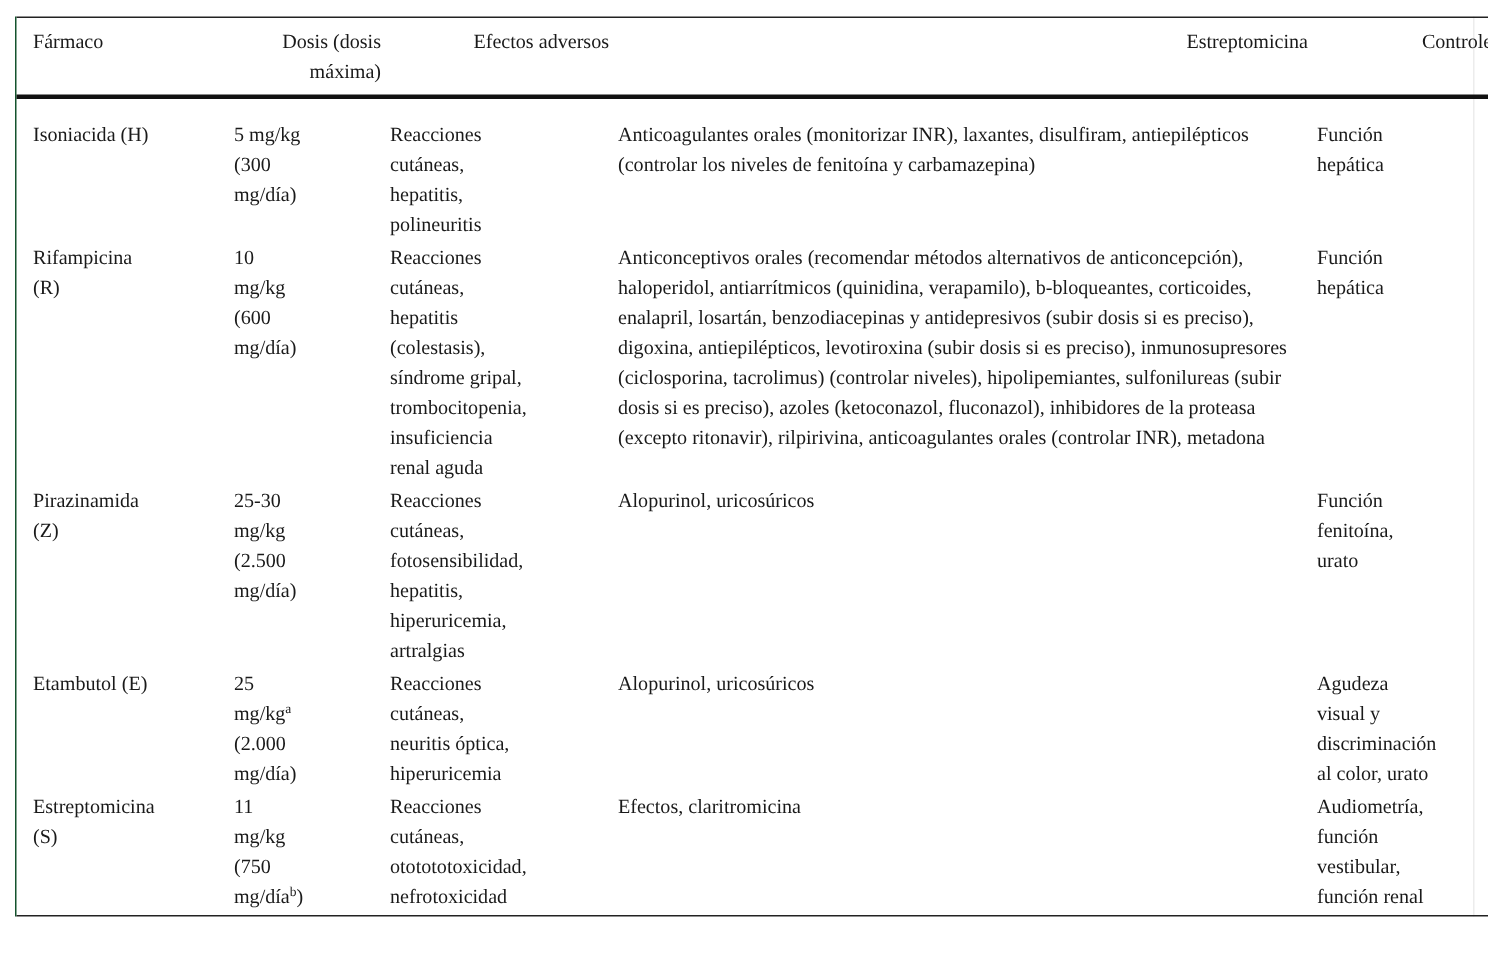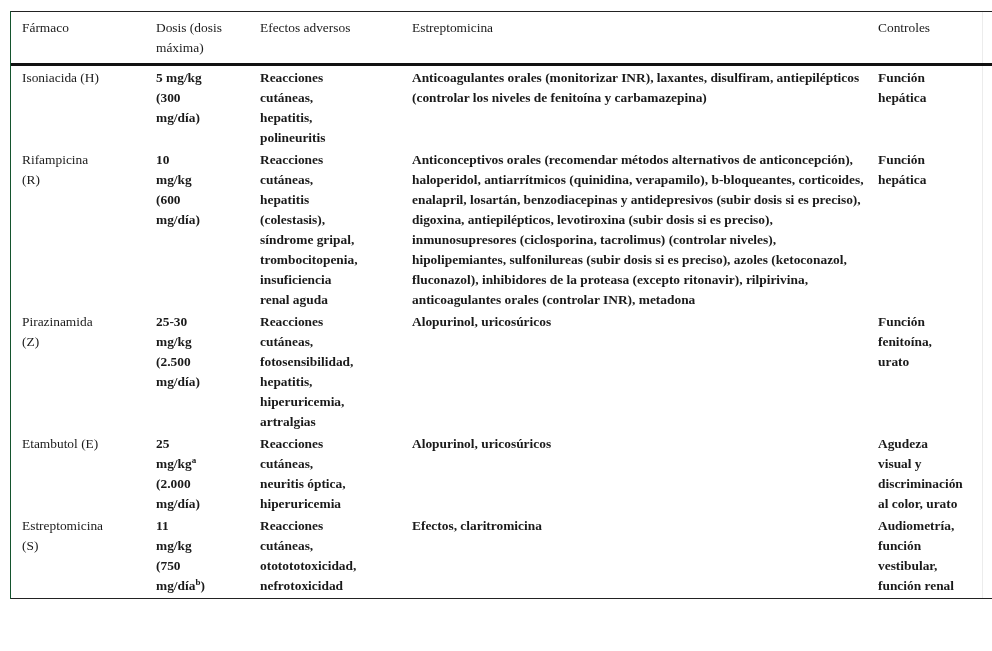--- a/index.html
+++ b/index.html
@@ -39,30 +39,30 @@
   th, td {
     text-align: left;
     vertical-align: top;
     font-weight: normal;
     padding: 0;
   }
   th {
     padding-top: 6px;
     padding-bottom: 5px;
   }
-  tbody tr:first-child td { padding-top: 2px; }
+  tbody tr:first-child td { padding-top: 14px; }
   td { padding-bottom: 2px; }
   .c1 { width: 134px; padding-left: 11px; }
   .c2 { width: 98px; }
   .c3 { width: 146px; }
   .c4 { width: 460px; }
   .c5 { width: 122px; }
   td.c1, th.c1 { padding-right: 0; }
-  td.c2, td.c3, td.c4, td.c5 { padding-right: 6px; font-weight: bold; }
-  th.c2, th.c3, th.c4, th.c5 { padding-right: 6px; }
+  td.c2, td.c3, td.c4, td.c5 { padding-right: 6px; }
+  th.c2, th.c3, th.c4, th.c5 { padding-right: 6px; text-align: right; }
   sup { font-size: 9px; line-height: 0; vertical-align: 5px; }
   .line { display: block; }
 </style>
 </head>
 <body>
 
 <div class="wrap">
   <table>
     <thead>
       <tr>

